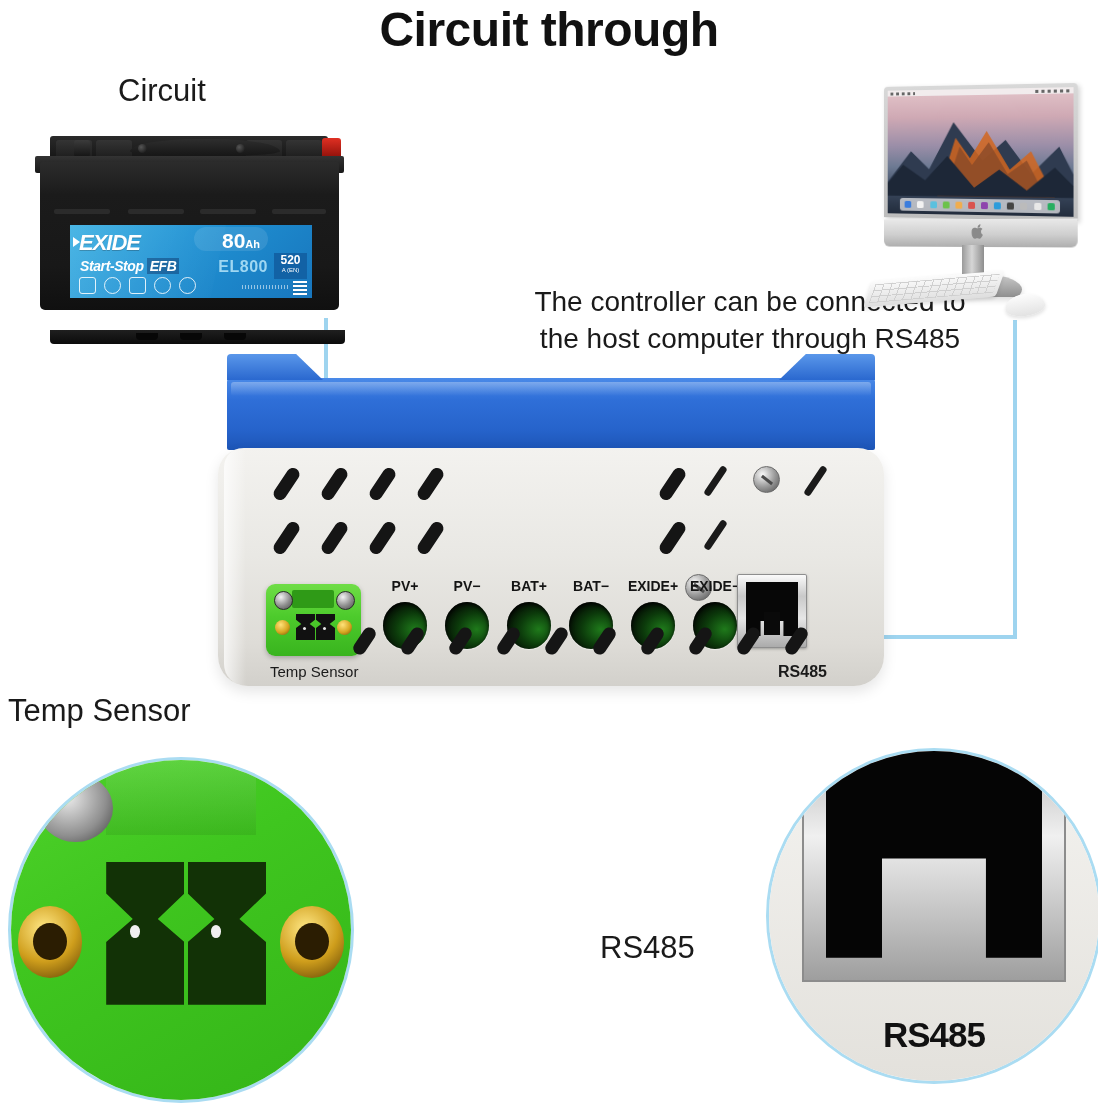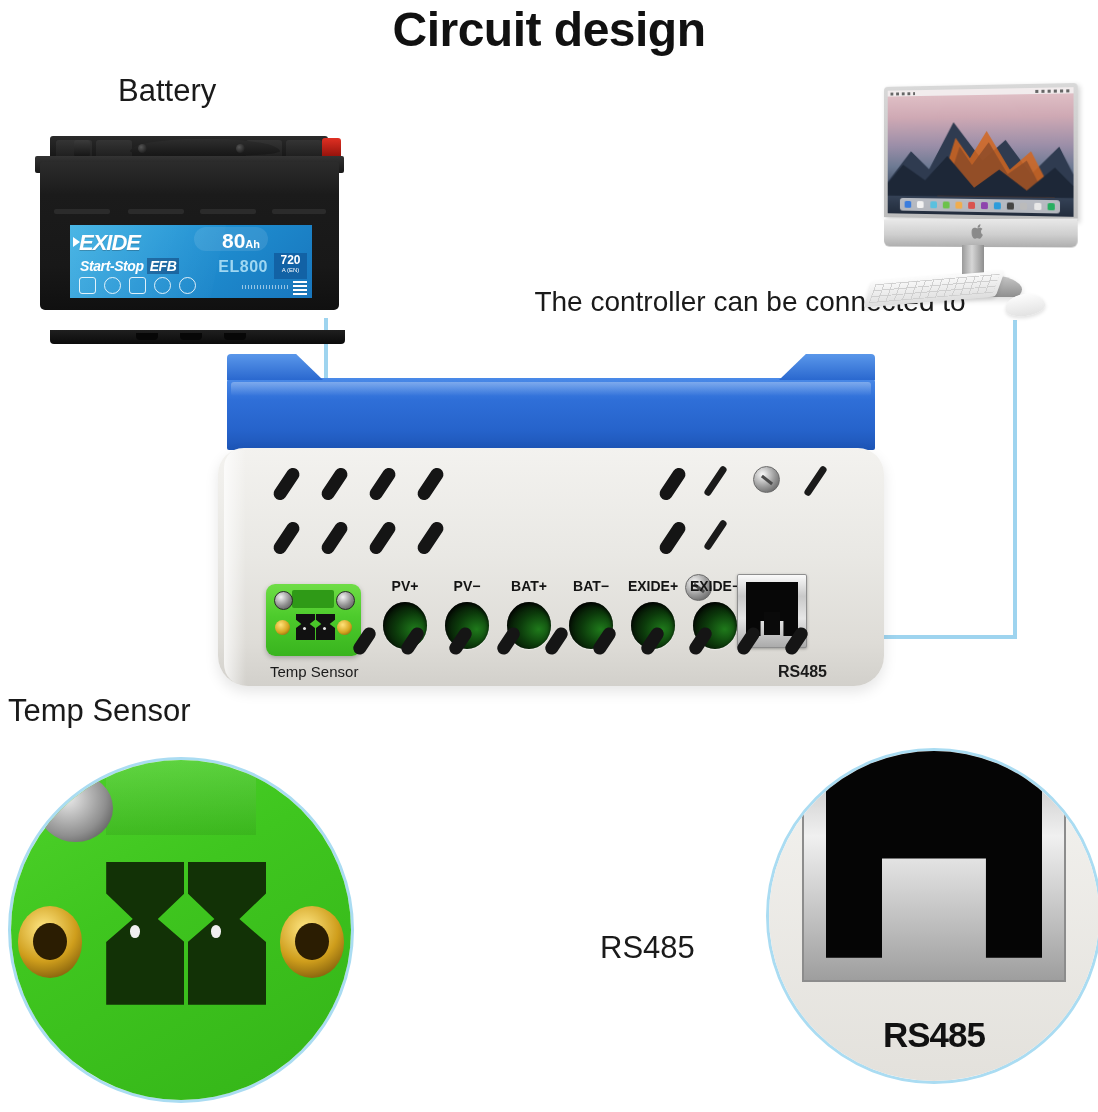--- a/index.html
+++ b/index.html
@@ -273,28 +273,29 @@
     background:linear-gradient(180deg,#fefefe 0%,#bdbdbd 26%,#f0f0f0 52%,#9d9d9d 100%);
     box-shadow:inset 0 0 0 2px #8c8c8c;}
   .zr-cav{position:absolute;left:9%;top:6%;width:82%;height:86%;background:#050505;
     clip-path:polygon(0 0,100% 0,100% 100%,74% 100%,74% 62%,26% 62%,26% 100%,0 100%);}
   .zr-lbl{position:absolute;left:0;right:0;bottom:8%;text-align:center;
     font-size:35px;font-weight:bold;color:#111;letter-spacing:-1px;}
 </style>
 </head>
 <body>
 
-<div class="abs" id="page-title">Circuit design</div>
-
-<div class="abs lbl" id="battery-label">Battery</div>
+<div class="abs" id="page-title">Circuit through</div>
+
+<div class="abs lbl" id="battery-label">Circuit</div>
 <div class="abs lbl" id="temp-sensor-label">Temp Sensor</div>
 <div class="abs lbl" id="rs485-label">RS485</div>
 
 <div class="abs" id="rs485-caption">
   <div>The controller can be connected to</div>
+  <div>the host computer through RS485</div>
 </div>
 
 <div class="abs cline" id="line-battery"></div>
 <div class="abs cline" id="line-rs485-v"></div>
 <div class="abs cline" id="line-rs485-h"></div>
 
 <div class="abs" id="battery">
   <div class="bat-topcase">
     <div class="bat-cap" style="left:6px;"></div>
     <div class="bat-cap" style="left:46px;"></div>
@@ -317,21 +318,21 @@
       <div class="exide">EXIDE</div>
       <div class="startstop">
         <span>Start-Stop</span><span class="efb-box">EFB</span>
       </div>
       <div class="ah-pill"></div>
       <div class="ah">
         <span>80</span><small>Ah</small>
       </div>
       <div class="model">EL800</div>
       <div class="cca">
-        <b>720</b>
+        <b>520</b>
         <i>A (EN)</i>
       </div>
       <div class="icon-row">
         <span class="bic"></span>
         <span class="bic circ"></span>
         <span class="bic"></span>
         <span class="bic circ"></span>
         <span class="bic circ"></span>
       </div>
       <div class="bar-line"></div>

